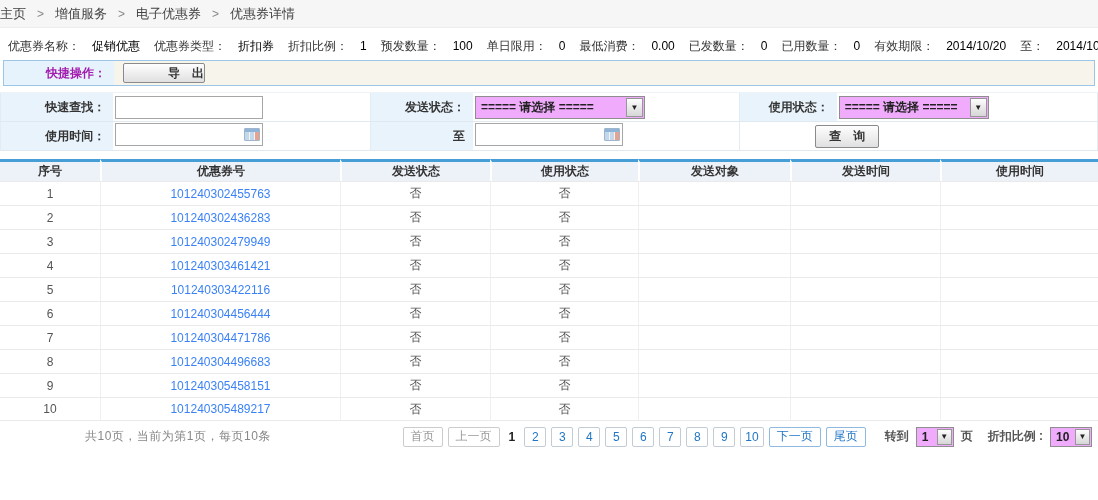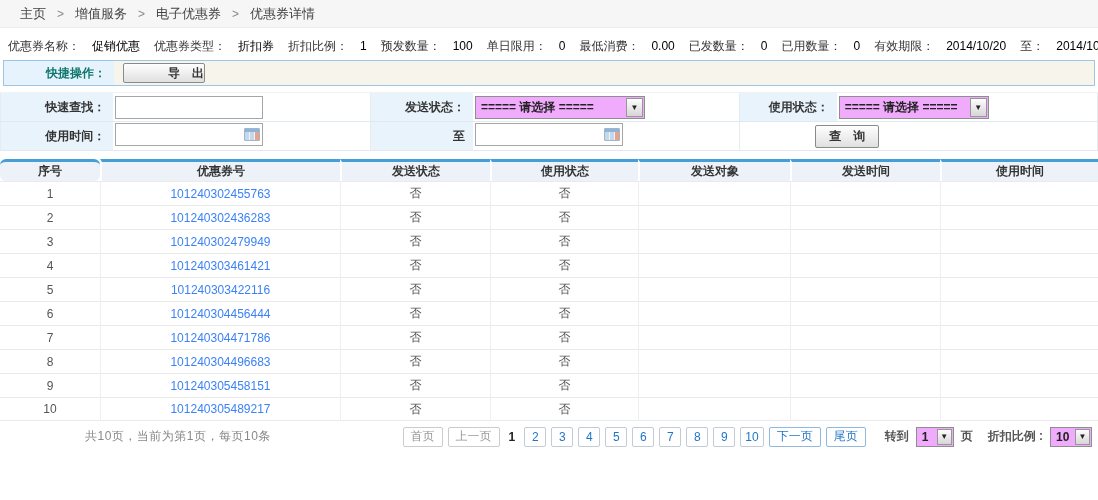--- a/index.html
+++ b/index.html
@@ -1,34 +1,34 @@
 <!DOCTYPE html>
 <html><head>
 <meta charset="utf-8">
 <style>
   * { margin:0; padding:0; box-sizing:border-box; }
   html,body { width:1098px; background:#fff; font-family:"Liberation Sans","DejaVu Sans",sans-serif; }
   .page { width:1098px; height:500px; position:relative; background:#fff; overflow:hidden; }
 
   
   .crumb-bar { height:28px; background:#f6f6f6; border-bottom:1px solid #ededed;
-    display:flex; align-items:center; padding-left:20px; font-size:13px; color:#444; }
+    display:flex; align-items:center; font-size:13px; color:#444; }
   .crumb-bar a { color:#444; text-decoration:none; cursor:pointer; }
   .crumb-sep { color:#888; margin:0 11px; font-size:12px; }
 
   
   .info-bar { height:25px; margin-top:6px; display:flex; align-items:center;
     padding-left:8px; font-size:12px; color:#333; white-space:nowrap; }
   .info-field { margin-right:4px; }
   .info-label { color:#333; }
   .info-value { font-weight:normal; color:#000; margin-left:12px; margin-right:10px; }
 
   
   .quick-bar { margin:1px 3px 0 3px; border:1px solid #9cc6e8; height:26px; display:flex; }
-  .quick-label { width:110px; background:#e7f3fc; font-size:12px; font-weight:bold; color:#0f766e;
+  .quick-label { width:110px; background:#e7f3fc; font-size:12px; font-weight:bold; color:#a21caf;
     display:flex; align-items:center; justify-content:flex-end; padding-right:8px; }
   .quick-content { flex:1; background:#f7f4ec; display:flex; align-items:center; }
   .btn-classic { height:20px; min-width:56px; border:1px solid #8a8a8a; border-radius:2px;
     background:linear-gradient(#fefefe,#e0e0e0); font-size:12px; font-weight:bold; color:#333;
     cursor:pointer; font-family:inherit; }
   .quick-content .btn-classic { margin-left:9px;padding-left:44px; }
 
   
   table.filter { width:100%; border-collapse:collapse; margin-top:6px; font-size:12px;
     border-left:1px solid #e4ebf1; border-right:1px solid #e4ebf1;padding-left:32px; }
@@ -60,21 +60,21 @@
   .sel-right { width:150px; }
   .sel-mini { height:20px; }
   .sel-mini .sel-btn { width:15px; height:16px; }
   .query-btn { margin-left:73px; width:64px; height:23px; }
 
   
   table.data { width:100%; border-collapse:separate; border-spacing:0; margin-top:8px;
     font-size:12px; }
   table.data th { height:22px; background:#edf2f8; color:#333; font-weight:bold;
     border-top:3px solid #459fd6; border-left:2px solid #fff; text-align:center; }
-  table.data th.first { border-left:none;border-radius:6px; }
+  table.data th.first { border-left:none; }
   table.data td { height:24px; text-align:center; color:#555; background:#fff;
     border-top:1px solid #eaeaea; border-left:1px solid #efefef; }
   table.data td.first { border-left:none; }
   table.data tr:last-child td { border-bottom:1px solid #eaeaea; }
   table.data td.coupon { color:#3b82f6; }
 
   
   .pager { height:31px; display:flex; align-items:center; font-size:12px; color:#888; }
   .pager-summary { margin-left:85px; letter-spacing:0.5px; }
   .pager-controls { margin-left:auto; display:flex; align-items:center; gap:5px;

